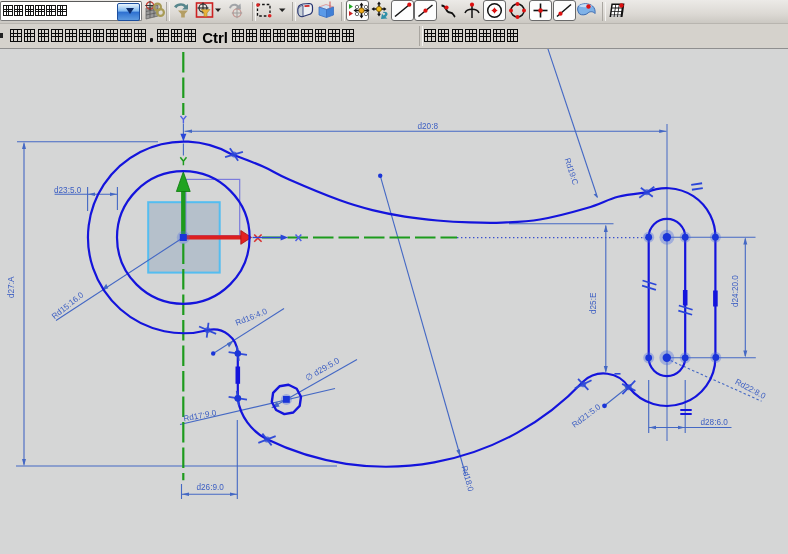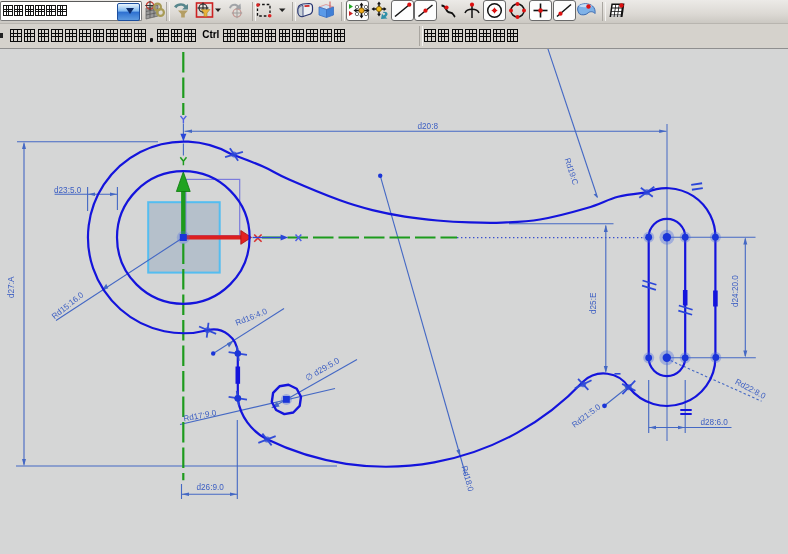--- a/index.html
+++ b/index.html
@@ -207,21 +207,21 @@
 <span class="cj"></span>
 <span class="cj"></span>
 <span class="cj"></span>
 <span class="cj"></span>
 <span class="cj"></span>
 <span class="cj"></span>
 <span style="display:inline-block;width:9px;vertical-align:top;height:13px;position:relative;"><span style="position:absolute;left:2px;top:9px;width:3.5px;height:3.5px;background:#111;border-radius:1px;"></span></span>
 <span class="cj"></span>
 <span class="cj"></span>
 <span class="cj"></span>
-<span style="display:inline-block;width:4px;"></span><b style="font-size:10px;font-family:'Liberation Sans',sans-serif;vertical-align:top;">Ctrl</b><span style="display:inline-block;width:4px;"></span>
+<span style="display:inline-block;width:4px;"></span><b style="font-size:15px;font-family:'Liberation Sans',sans-serif;vertical-align:top;">Ctrl</b><span style="display:inline-block;width:4px;"></span>
 <span class="cj"></span>
 <span class="cj"></span>
 <span class="cj"></span>
 <span class="cj"></span>
 <span class="cj"></span>
 <span class="cj"></span>
 <span class="cj"></span>
 <span class="cj"></span>
 <span class="cj"></span>
 </div>

